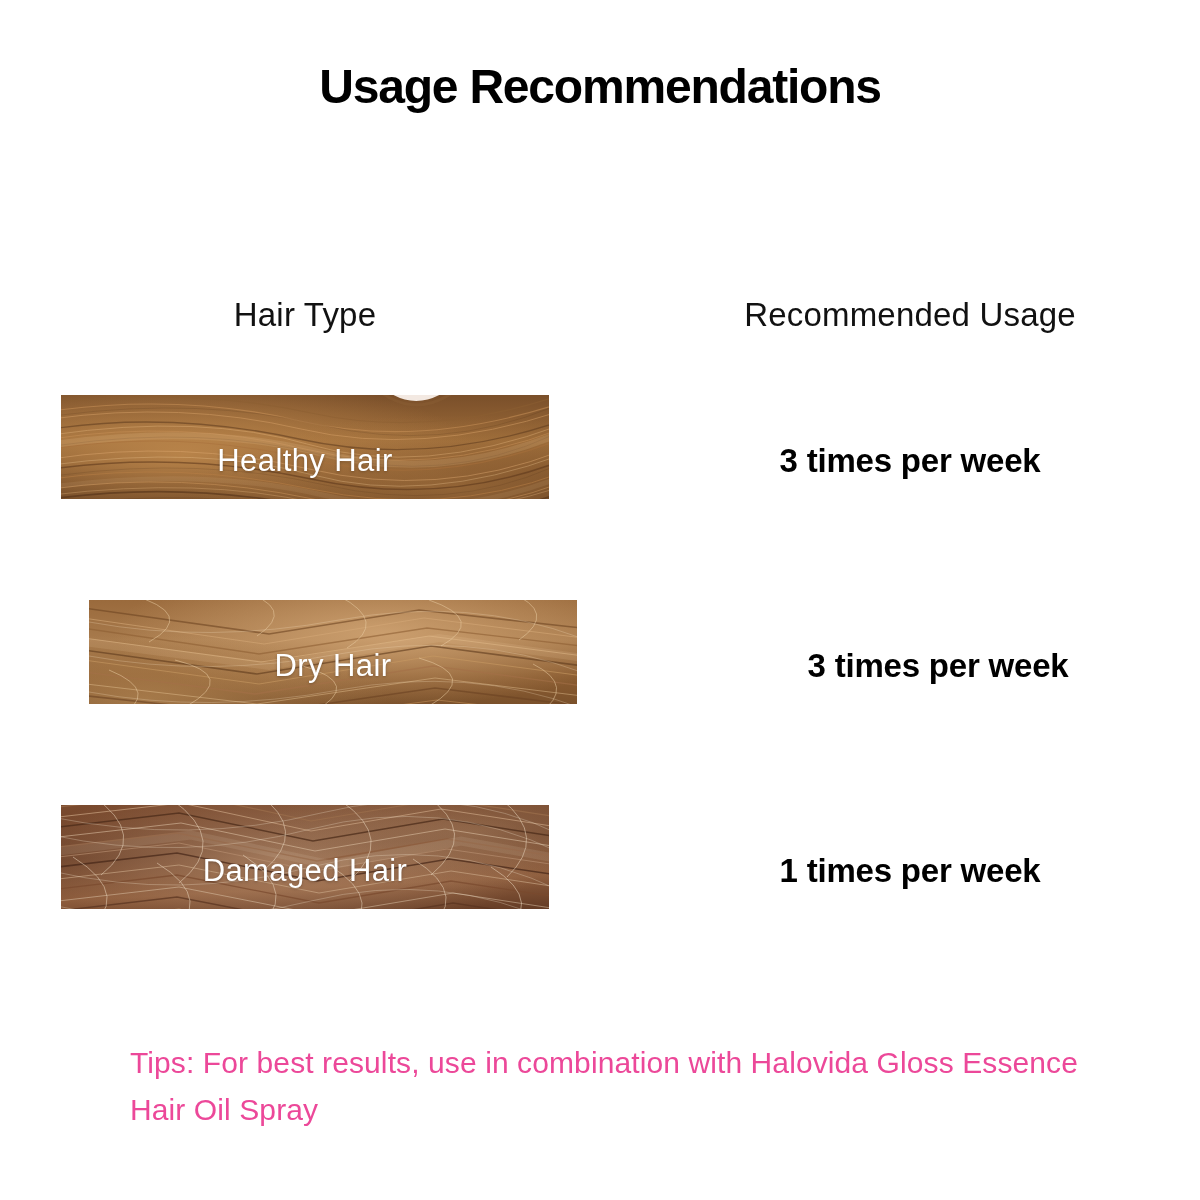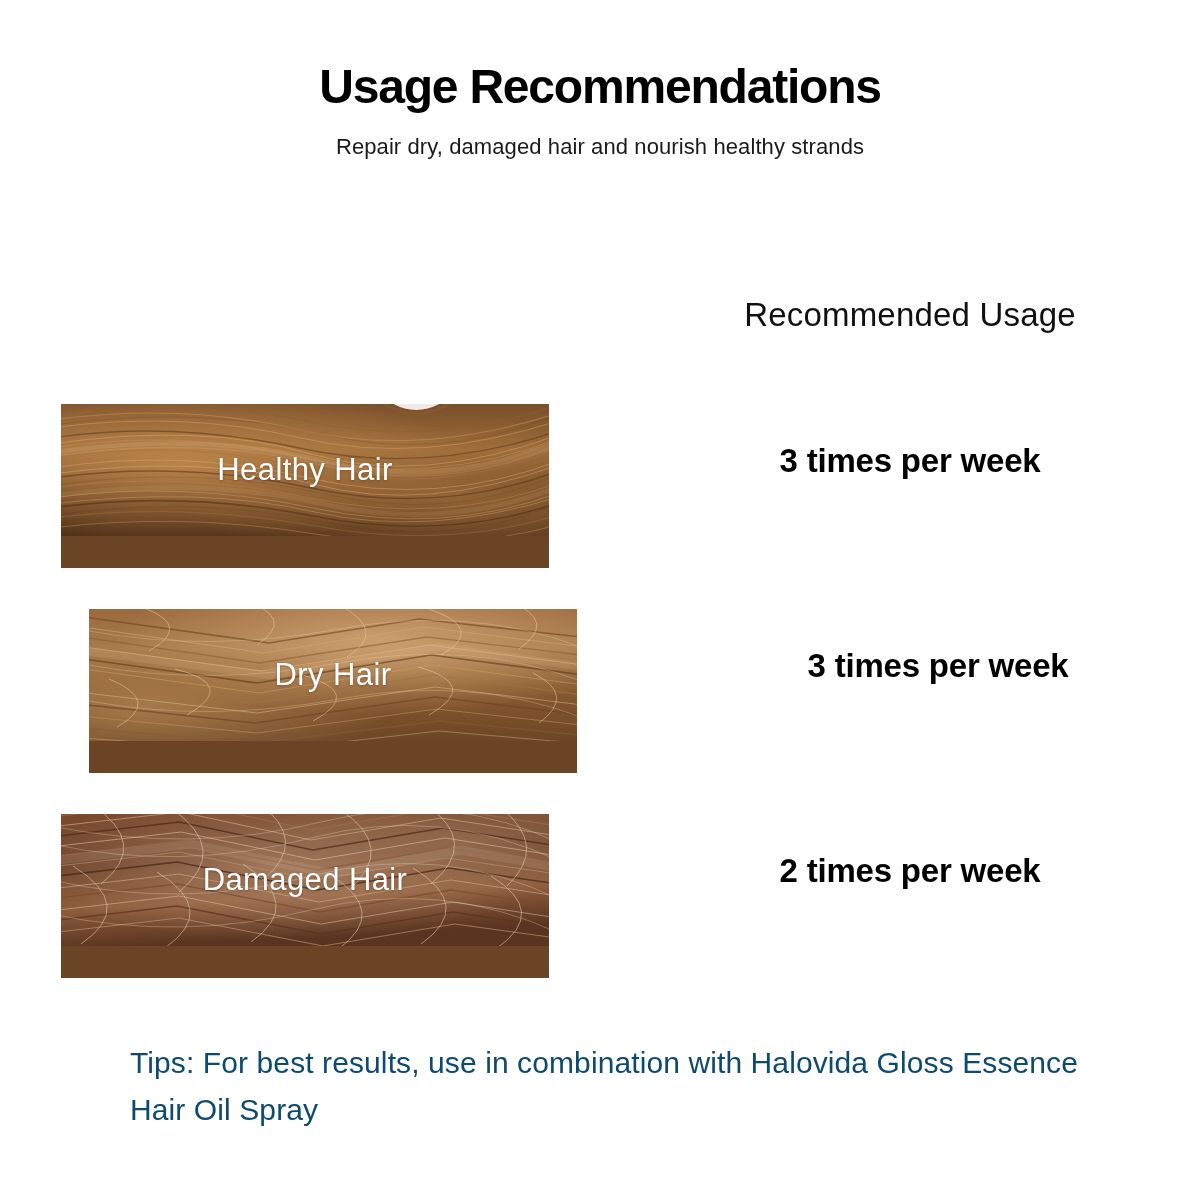--- a/index.html
+++ b/index.html
@@ -32,57 +32,57 @@
   }
   .col-head.type  { left:61px;  top:296px; width:488px; }
   .col-head.usage { left:620px; top:296px; width:580px; }
 
   .row { position:absolute; left:0; width:1200px; height:132px; }
   .row.r1 { top:395px; }
   .row.r2 { top:600px;margin-left:28px; }
   .row.r3 { top:805px; }
 
   .thumb {
-    position:absolute; left:61px; top:9px; width:488px; height:164px;
+    position:absolute; left:61px; top:0; width:488px; height:104px;
     overflow:hidden; background:#6b4426;
   }
   .thumb svg { display:block; width:488px; height:132px; }
 
   .thumb-label {
     position:absolute; left:0; top:0; width:488px; height:132px;
     display:flex; align-items:center; justify-content:center;
     color:#fff; font-size:31px; font-weight:300; letter-spacing:0.4px;
     text-shadow:0 1px 3px rgba(0,0,0,.25);
   }
 
   .usage-cell {
     position:absolute; left:620px; top:0; width:580px; height:132px;
     display:flex; align-items:center; justify-content:center;
     font-size:33px; font-weight:700; color:#000; letter-spacing:-0.2px;text-align:right;
   }
 
   
   .tips {
     position:absolute; left:130px; top:1040px; width:980px;
-    font-size:30px; font-weight:400; color:#0c4a6e;
+    font-size:30px; font-weight:400; color:#ec4899;
     line-height:1.55; letter-spacing:0.1px;
   }
 </style>
 </head>
 <body>
 
 <div class="page">
 
   <div class="hdr">
     <div class="title">Usage Recommendations</div>
-    <div class="subtitle">Repair dry, damaged hair and nourish healthy strands</div>
   </div>
 
   <div class="table">
 
+    <div class="col-head type">Hair Type</div>
     <div class="col-head usage">Recommended Usage</div>
 
     <div class="row r1">
       <div class="thumb">
         <svg viewBox="0 0 488 132" preserveAspectRatio="none" aria-hidden="true">
           <defs>
             <linearGradient id="g1base" x1="0" y1="0" x2="0" y2="1">
               <stop offset="0%" stop-color="#7a4f2a"></stop>
               <stop offset="35%" stop-color="#9a6a38"></stop>
               <stop offset="62%" stop-color="#6d4523"></stop>
@@ -270,20 +270,20 @@
               <path d="M-10 30 Q120 58 250 24 T500 48"></path>
               <path d="M-10 66 Q120 96 250 62 T500 86"></path>
               <path d="M-10 100 Q120 128 250 96 T500 120"></path>
               <path d="M-10 12 Q130 40 260 8 T500 30"></path>
             </g>
             <path d="M-20 48 L130 30 L270 60 L400 36 L510 56" fill="none" stroke="#ead7bd" stroke-width="9" opacity=".12"></path>
           </g>
         </svg>
         <div class="thumb-label">Damaged Hair</div>
       </div>
-      <div class="usage-cell">2 times per week</div>
+      <div class="usage-cell">1 times per week</div>
     </div>
 
   </div>
 
   <div class="tips">Tips: For best results, use in combination with Halovida Gloss Essence Hair Oil Spray</div>
 
 </div>
 
 </body></html>

